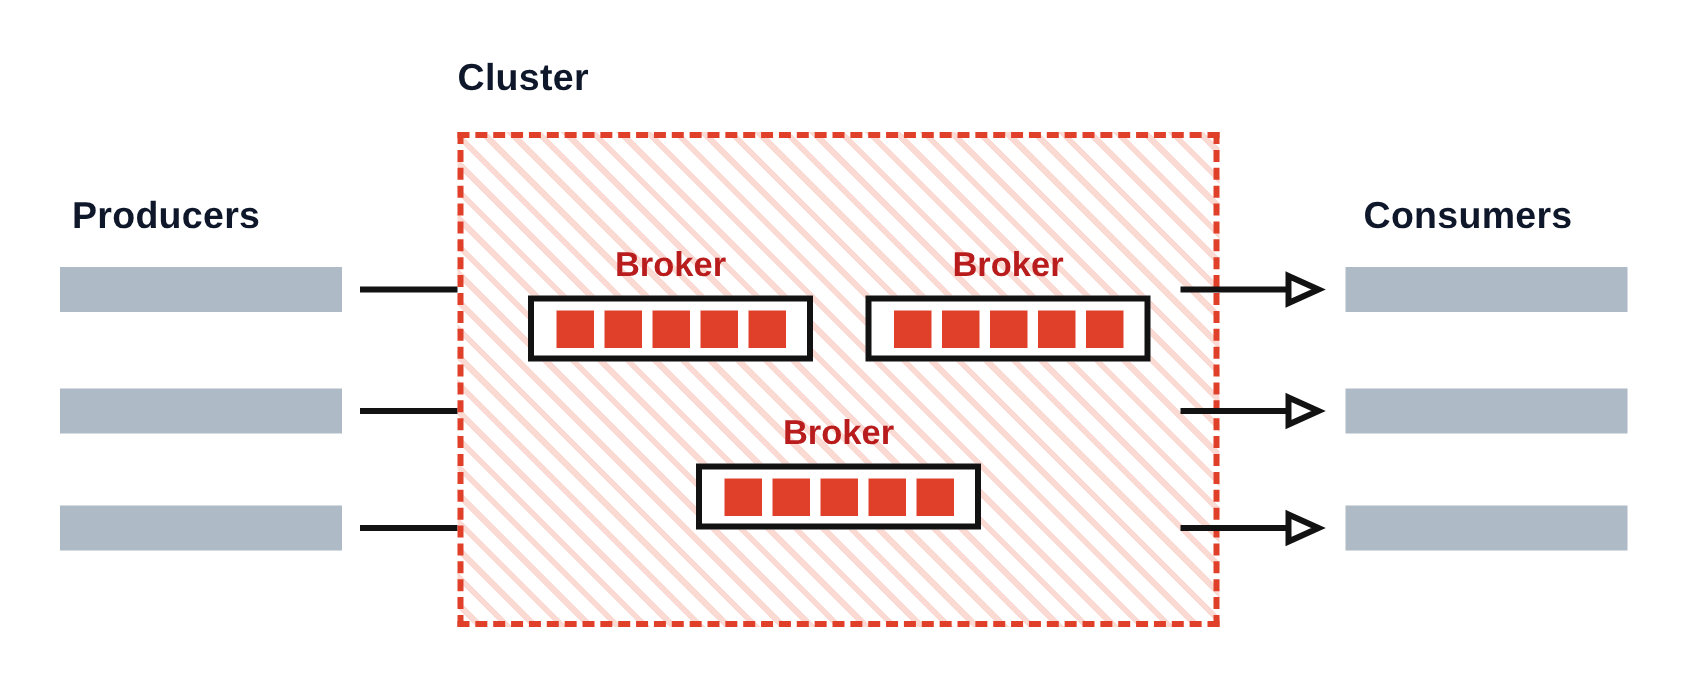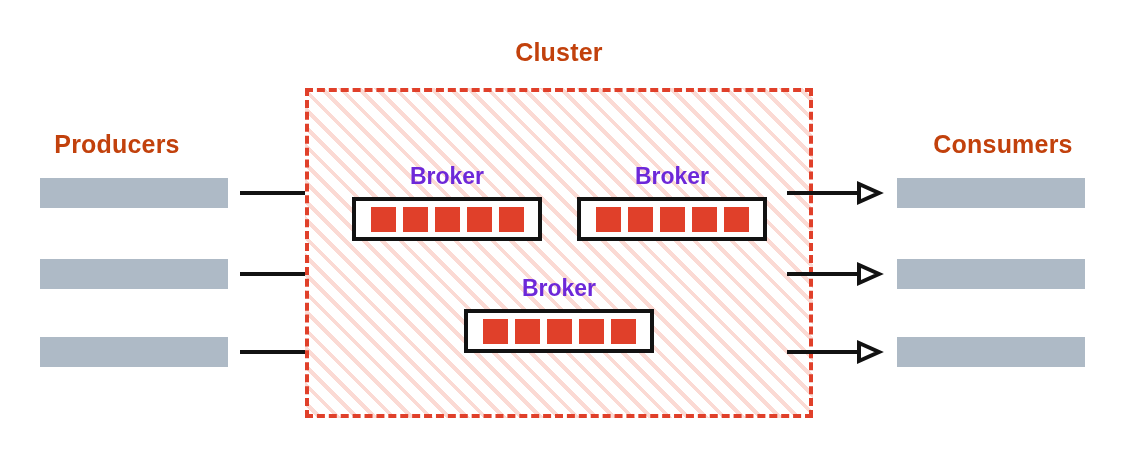--- a/index.html
+++ b/index.html
@@ -16,26 +16,25 @@
     height: 458px;
     background: #ffffff;
     overflow: hidden;
   }
 
   
   .col-title {
     position: absolute;
     font-size: 25px;
     font-weight: 700;
-    color: #c2410c;
+    color: #0f172a;
     letter-spacing: 0.2px;
     white-space: nowrap;
-    text-align: center;
-  }
-  #producers-title { left: 23px;  width: 188px; top: 130px; }
+  }
+  #producers-title { left: 48px;  width: 188px; top: 130px; }
   #consumers-title { left: 909px; width: 188px; top: 130px; }
   #cluster-title   { left: 305px; width: 508px; top: 38px;  }
 
   
   .endpoint-bar {
     position: absolute;
     width: 188px;
     height: 30px;
     background: #aebac6;
   }
@@ -72,21 +71,21 @@
     border: 4px dashed #e0402a;
   }
 
   
   .broker {
     position: absolute;
   }
   .broker-label {
     font-size: 23px;
     font-weight: 700;
-    color: #6d28d9;
+    color: #b91c1c;
     text-align: center;
     line-height: 1;
     margin-bottom: 9px;
     white-space: nowrap;
   }
   .broker-box {
     box-sizing: border-box;
     width: 190px;
     height: 44px;
     border: 4px solid #121212;

